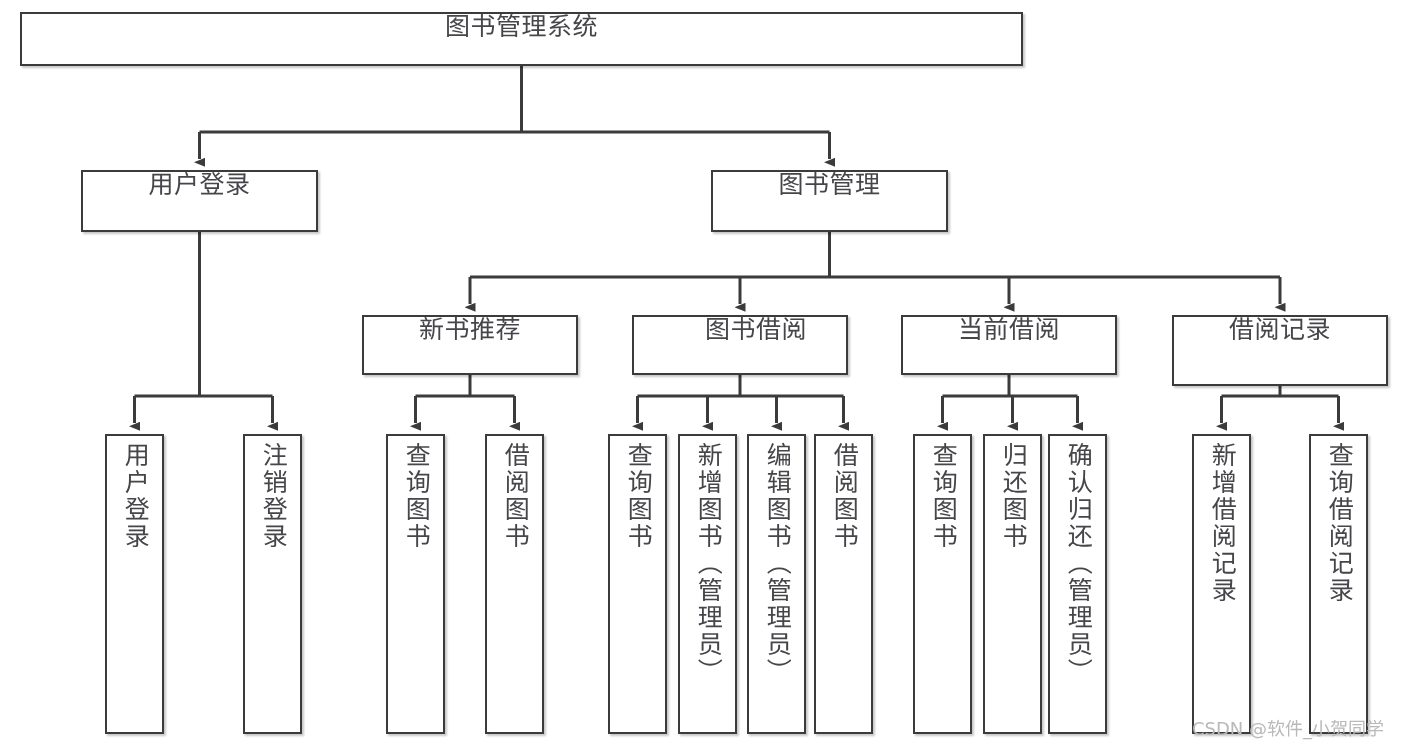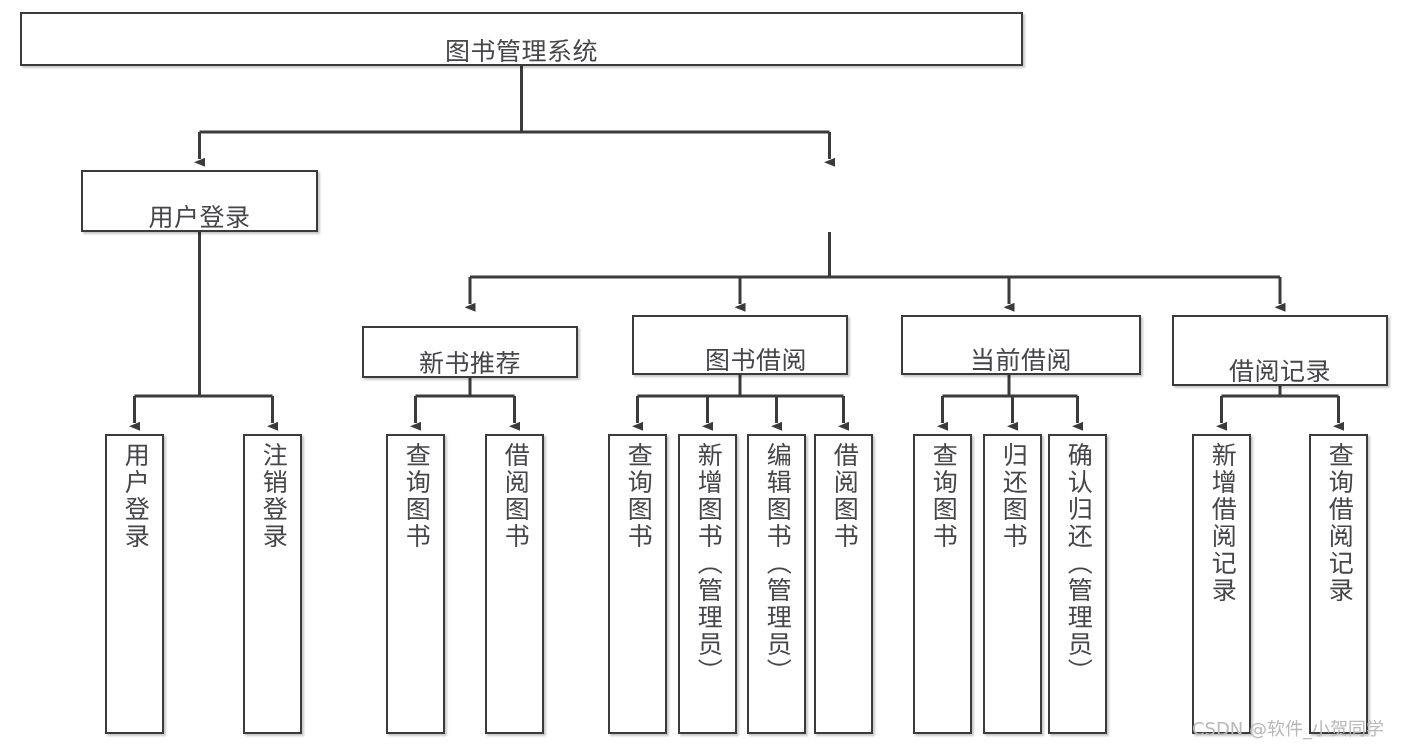--- a/index.html
+++ b/index.html
@@ -26,21 +26,21 @@
     height: 747px;
     pointer-events: none;
   }
   .node {
     position: absolute;
     box-sizing: border-box;
     background: #ffffff;
     border: 2px solid #3b3b3b;
     box-shadow: 2px 2px 2px rgba(0,0,0,0.22);
     display: flex;
-    align-items: flex-end;
+    align-items: flex-start;
     justify-content: center;
     color: #3f3f3f;
     z-index: 2;
   }
   .node-label {
     display: block;
     text-align: center;
     color: #46464a;
     line-height: 1.02;
     letter-spacing: 0.5px;
@@ -124,28 +124,31 @@
       </g>
   </svg>
 
   <div class="node root horiz" style="left: 20px; top: 12px; width: 1003px; height: 54px;">
     <span class="node-label">图书管理系统</span>
   </div>
 
   <div class="node horiz" style="left: 81px; top: 170px; width: 237px; height: 62px;">
     <span class="node-label">用户登录</span>
   </div>
+  <div class="node horiz" style="left: 711px; top: 170px; width: 237px; height: 62px;">
+    <span class="node-label">图书管理</span>
+  </div>
 
-  <div class="node horiz" style="left: 362px; top: 326px; width: 216px; height: 52px;">
+  <div class="node horiz" style="left: 362px; top: 315px; width: 216px; height: 60px;">
     <span class="node-label">新书推荐</span>
   </div>
   <div class="node horiz" style="left: 632px; top: 315px; width: 216px; height: 60px; padding-left: 32px;">
     <span class="node-label">图书借阅</span>
   </div>
-  <div class="node horiz" style="left: 901px; top: 315px; width: 240px; height: 60px;">
+  <div class="node horiz" style="left: 901px; top: 315px; width: 216px; height: 60px;">
     <span class="node-label">当前借阅</span>
   </div>
   <div class="node horiz" style="left: 1172px; top: 315px; width: 216px; height: 71px;">
     <span class="node-label">借阅记录</span>
   </div>
 
   <div class="node vert" style="left: 105px; top: 434px; width: 59px; height: 300px;">
     <span class="node-label">用户登录</span>
   </div>
   <div class="node vert" style="left: 243px; top: 434px; width: 59px; height: 300px;">

